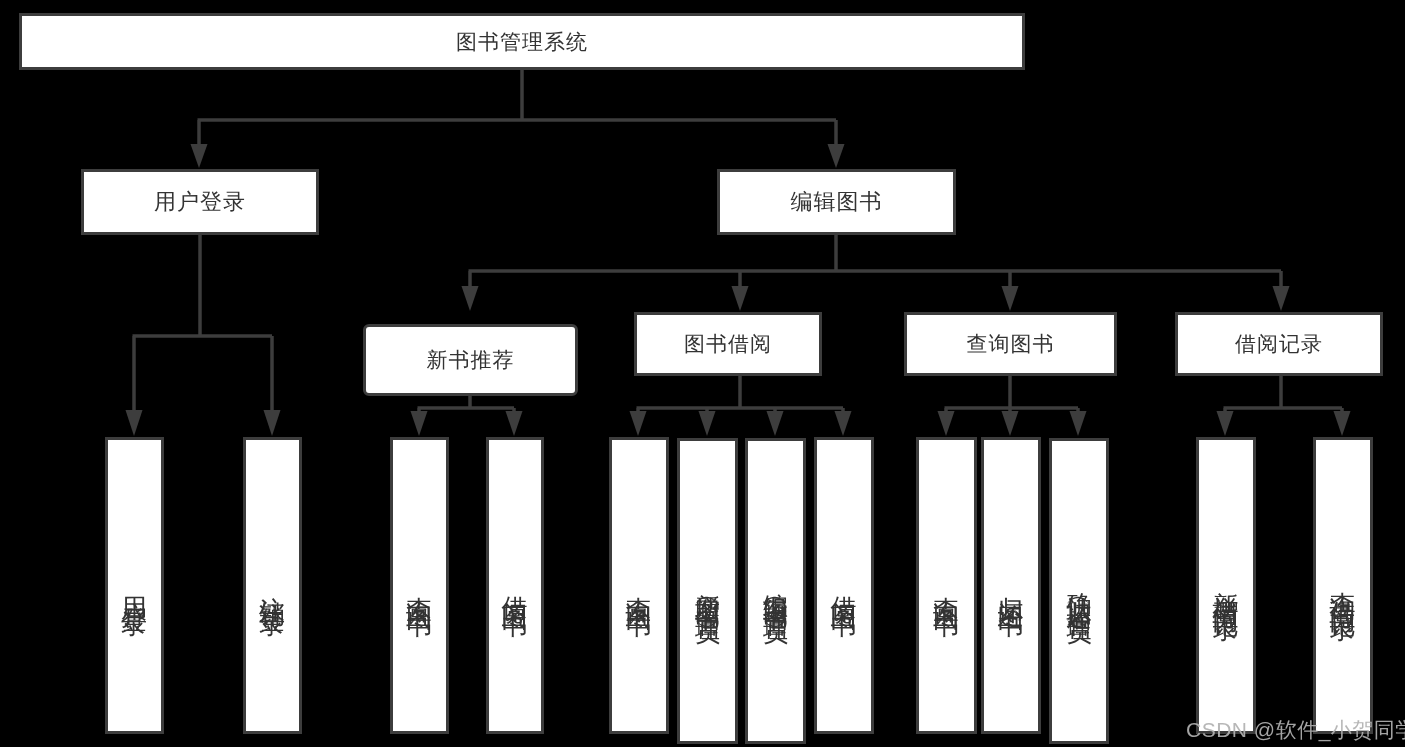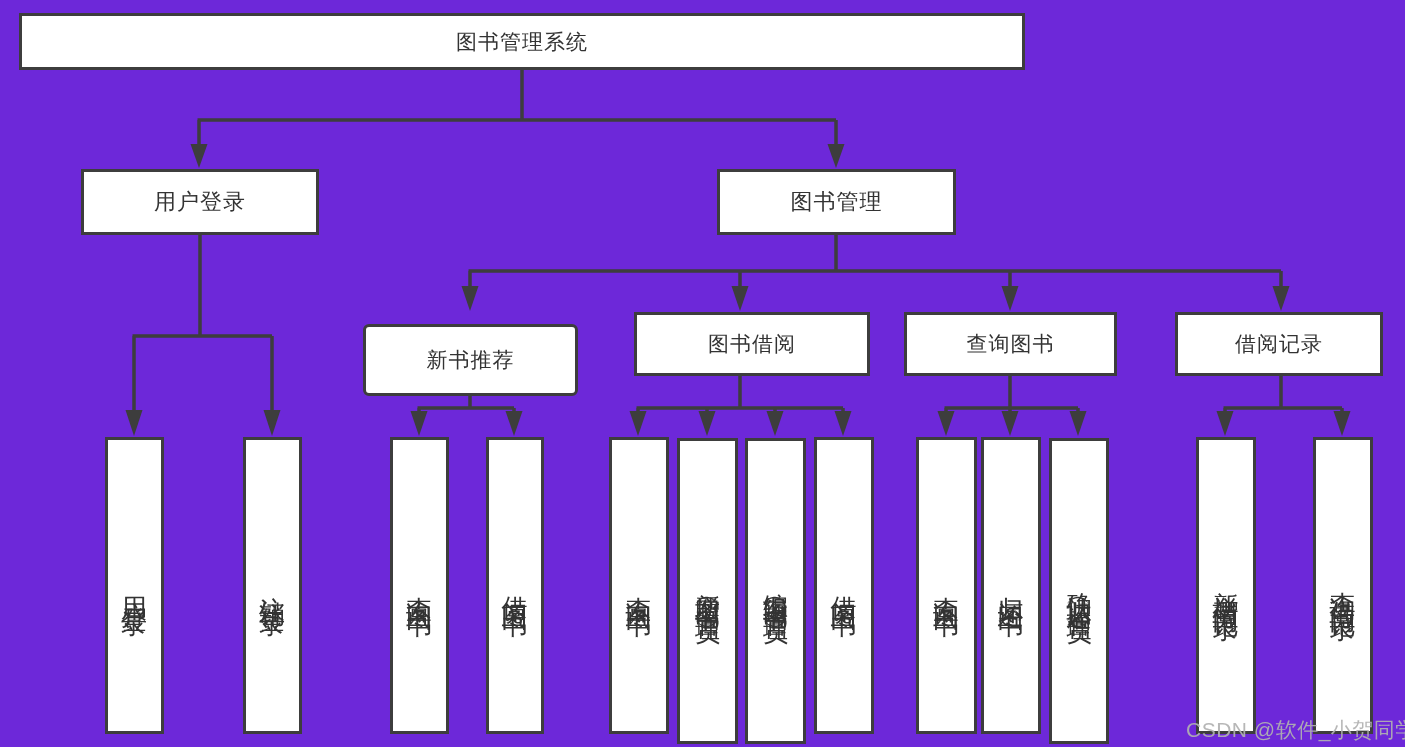--- a/index.html
+++ b/index.html
@@ -5,21 +5,21 @@
   html, body {
     margin: 0;
     padding: 0;
     background: #ffffff;
     font-family: "Liberation Sans", "DejaVu Sans", sans-serif;
   }
   .stage {
     position: relative;
     width: 1405px;
     height: 747px;
-    background: #6d28d9;
+    background: #000000;
     overflow: hidden;
   }
   .connector-layer {
     position: absolute;
     left: 0;
     top: 0;
     z-index: 1;
   }
   .node {
     position: absolute;
@@ -104,27 +104,27 @@
   </svg>
 
   <div class="node node-h node-root" style="left:19px; top:13px; width:1006px; height:57px;">
     <span>图书管理系统</span>
   </div>
 
   <div class="node node-h" style="left:81px; top:169px; width:238px; height:66px;">
     <span>用户登录</span>
   </div>
   <div class="node node-h" style="left:717px; top:169px; width:239px; height:66px;">
-    <span>图书管理</span>
+    <span>编辑图书</span>
   </div>
 
   <div class="node node-h node-l3" style="left:363px; top:324px; width:215px; height:72px;border-radius:6px;">
     <span>新书推荐</span>
   </div>
-  <div class="node node-h node-l3" style="left:634px; top:312px; width:236px; height:64px;">
+  <div class="node node-h node-l3" style="left:634px; top:312px; width:188px; height:64px;">
     <span>图书借阅</span>
   </div>
   <div class="node node-h node-l3" style="left:904px; top:312px; width:213px; height:64px;">
     <span>查询图书</span>
   </div>
   <div class="node node-h node-l3" style="left:1175px; top:312px; width:208px; height:64px;">
     <span>借阅记录</span>
   </div>
 
   <div class="node node-v" style="left:105px; top:437px; width:59px; height:297px;">

